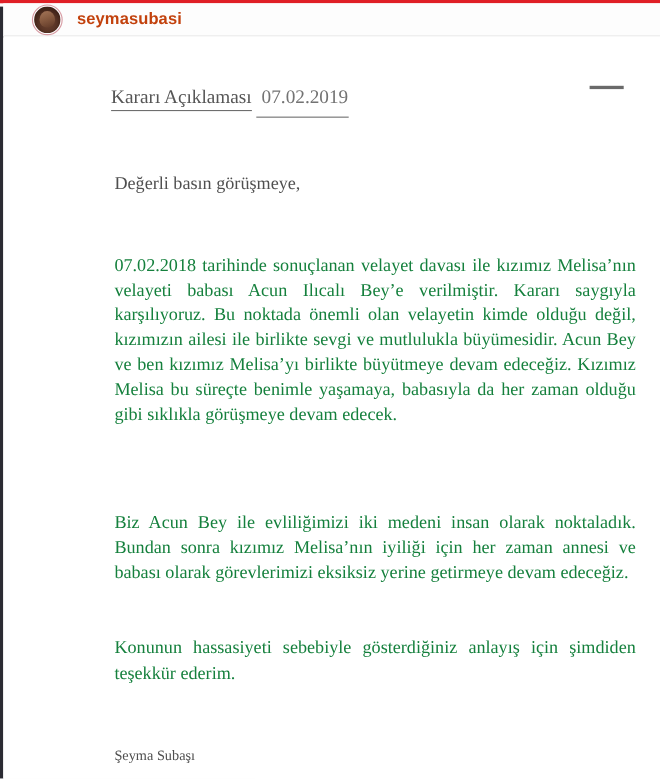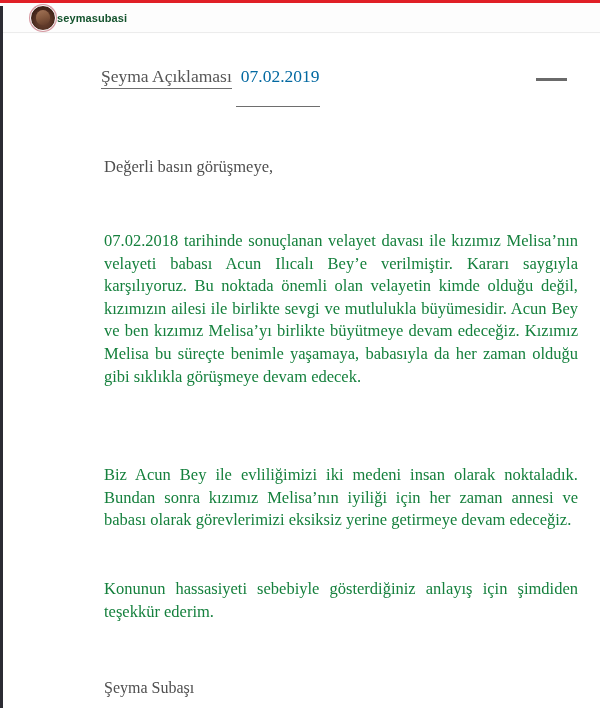--- a/index.html
+++ b/index.html
@@ -75,24 +75,25 @@
   .avatar-inner::after {
     content: "";
     position: absolute;
     left: 22%; top: 20%;
     width: 58%; height: 62%;
     border-radius: 50% 50% 45% 45%;
     background: linear-gradient(160deg, #a8795c 0%, #8a5d42 45%, #5e3726 100%);
     opacity: 0.95;
   }
   .username {
+    margin-left: 13px;
     font-family: "Liberation Sans", "DejaVu Sans", sans-serif;
-    font-size: 11px;
+    font-size: 15px;
     font-weight: 600;
-    color: #14532d;
+    color: #c2410c;
     letter-spacing: 0.1px;
   }
 
   
   .doc {
     position: absolute;
     left: 3px; top: 34px;
     width: 597px;
     height: 674px;
     background: #ffffff;
@@ -106,27 +107,27 @@
   .doc-title {
     font-size: 17.5px;
     color: #565656;
     line-height: 1.28;
     border-bottom: 1.4px solid #6e6e6e;
     display: inline-block;
     padding-bottom: 1px;
     white-space: nowrap;
   }
   .doc-date {
-    margin-top: 4px;
+    margin-top: 16px;
     font-size: 17.5px;
-    color: #0369a1;
+    color: #737373;
     line-height: 1.28;
     border-bottom: 1.4px solid #6e6e6e;
     display: inline-block;
-    padding-bottom: 19px;
+    padding-bottom: 7px;
     padding-left: 5px;
     white-space: nowrap;
   }
 
   .header-dash {
     position: absolute;
     left: 533px;
     top: 44px;
     width: 31px;
     height: 3px;
@@ -153,21 +154,21 @@
     text-justify: inter-word;
   }
   .para.p1 { top: 196px; }
   .para.p2 { top: 430px; }
   .para.p3 { top: 544px; }
 
   .signature {
     position: absolute;
     left: 101px;
     top: 645px;
-    font-size: 16px;
+    font-size: 13px;
     color: #4f4f4f;
     white-space: nowrap;
   }
 </style>
 </head>
 <body>
 
 <div class="screen">
 
   <div class="top-rule"></div>
@@ -176,21 +177,21 @@
   <div class="post-header">
     <div class="avatar-ring">
       <div class="avatar-inner"></div>
     </div>
     <div class="username">seymasubasi</div>
   </div>
 
   <div class="doc">
 
     <div class="doc-title-block">
-      <div class="doc-title">Şeyma Açıklaması</div>
+      <div class="doc-title">Kararı Açıklaması</div>
       <div class="doc-date">07.02.2019</div>
     </div>
 
     <div class="header-dash"></div>
 
     <div class="salutation">Değerli basın görüşmeye,</div>
 
     <div class="para p1">07.02.2018 tarihinde sonuçlanan velayet davası ile kızımız Melisa’nın velayeti babası Acun Ilıcalı Bey’e verilmiştir. Kararı saygıyla karşılıyoruz. Bu noktada önemli olan velayetin kimde olduğu değil, kızımızın ailesi ile birlikte sevgi ve mutlulukla büyümesidir. Acun Bey ve ben kızımız Melisa’yı birlikte büyütmeye devam edeceğiz. Kızımız Melisa bu süreçte benimle yaşamaya, babasıyla da her zaman olduğu gibi sıklıkla görüşmeye devam edecek.</div>
 
     <div class="para p2">Biz Acun Bey ile evliliğimizi iki medeni insan olarak noktaladık. Bundan sonra kızımız Melisa’nın iyiliği için her zaman annesi ve babası olarak görevlerimizi eksiksiz yerine getirmeye devam edeceğiz.</div>

